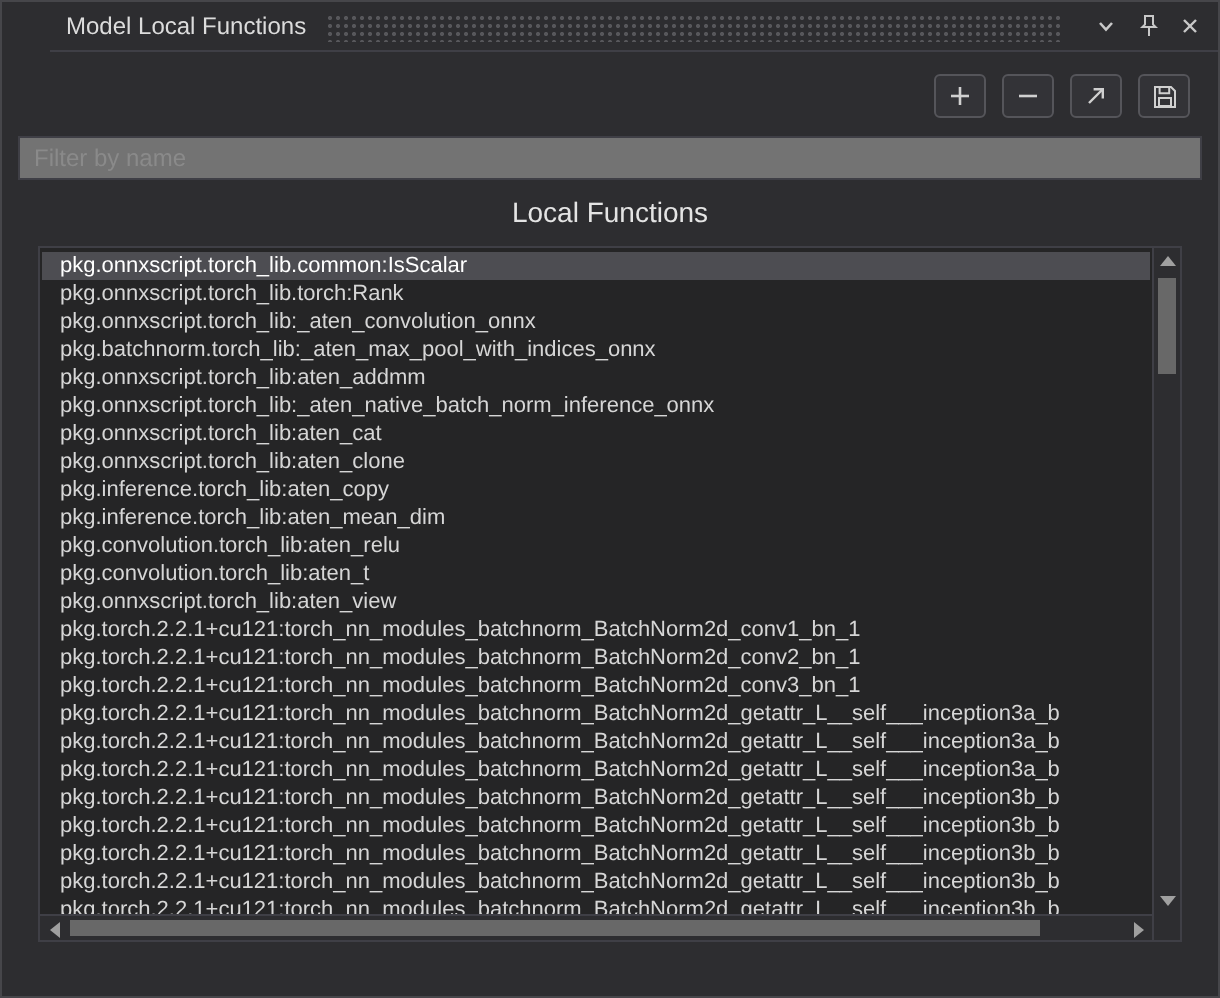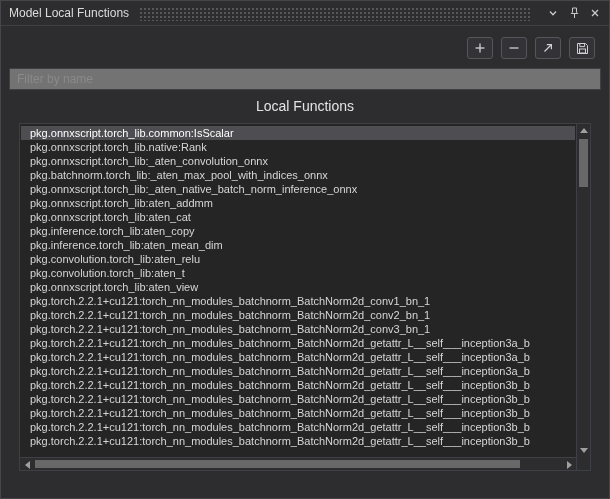--- a/index.html
+++ b/index.html
@@ -8,21 +8,21 @@
 
   .panel {
     position:relative; width:610px; height:499px;
     background:#2d2d30; border:1px solid #46464a; overflow:hidden;
     color:#d6d6d6;
   }
 
   
   .titlebar {
     height:25px; display:flex; align-items:center;
-    padding:0 5px 0 8px; border-bottom:1px solid #3f3f46;
+    padding:0 5px 0 8px; border-bottom:1px solid #3f3f46;margin-left:24px;
   }
   .titlebar .title { font-size:12px; color:#dcdcdc; white-space:nowrap; }
   .grip {
     flex:1; height:14px; margin:2px 10px 0 10px;
     background-image:radial-gradient(circle, #57575b 1px, transparent 1.1px);
     background-size:4px 4px;
   }
   .tb-btn {
     width:18px; height:18px; margin-left:3px;
     display:flex; align-items:center; justify-content:center;
@@ -176,36 +176,39 @@
   </div>
 
   <div class="list-header">Local Functions</div>
 
   <div class="listbox">
     <div class="rows">
         <div class="row selected">
     <span>pkg.onnxscript.torch_lib.common:IsScalar</span>
   </div>
         <div class="row">
-    <span>pkg.onnxscript.torch_lib.native:Rank</span>
+    <span>pkg.onnxscript.torch_lib.torch:Rank</span>
   </div>
         <div class="row">
     <span>pkg.onnxscript.torch_lib:_aten_convolution_onnx</span>
   </div>
         <div class="row">
     <span>pkg.batchnorm.torch_lib:_aten_max_pool_with_indices_onnx</span>
   </div>
         <div class="row">
+    <span>pkg.onnxscript.torch_lib:aten_addmm</span>
+  </div>
+        <div class="row">
     <span>pkg.onnxscript.torch_lib:_aten_native_batch_norm_inference_onnx</span>
   </div>
         <div class="row">
-    <span>pkg.onnxscript.torch_lib:aten_addmm</span>
-  </div>
-        <div class="row">
     <span>pkg.onnxscript.torch_lib:aten_cat</span>
+  </div>
+        <div class="row">
+    <span>pkg.onnxscript.torch_lib:aten_clone</span>
   </div>
         <div class="row">
     <span>pkg.inference.torch_lib:aten_copy</span>
   </div>
         <div class="row">
     <span>pkg.inference.torch_lib:aten_mean_dim</span>
   </div>
         <div class="row">
     <span>pkg.convolution.torch_lib:aten_relu</span>
   </div>

